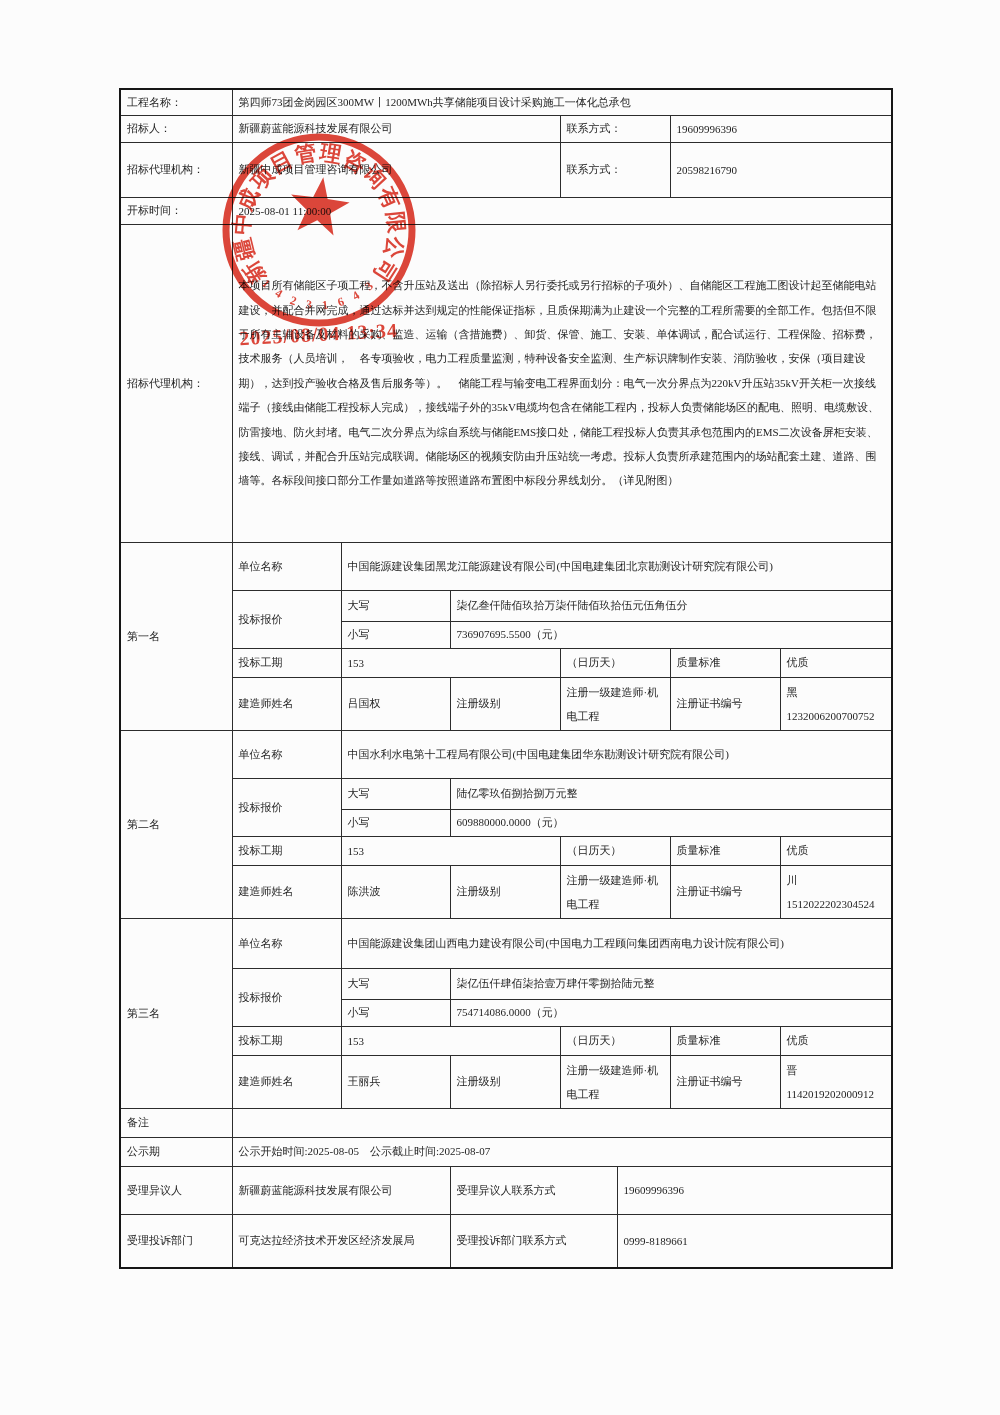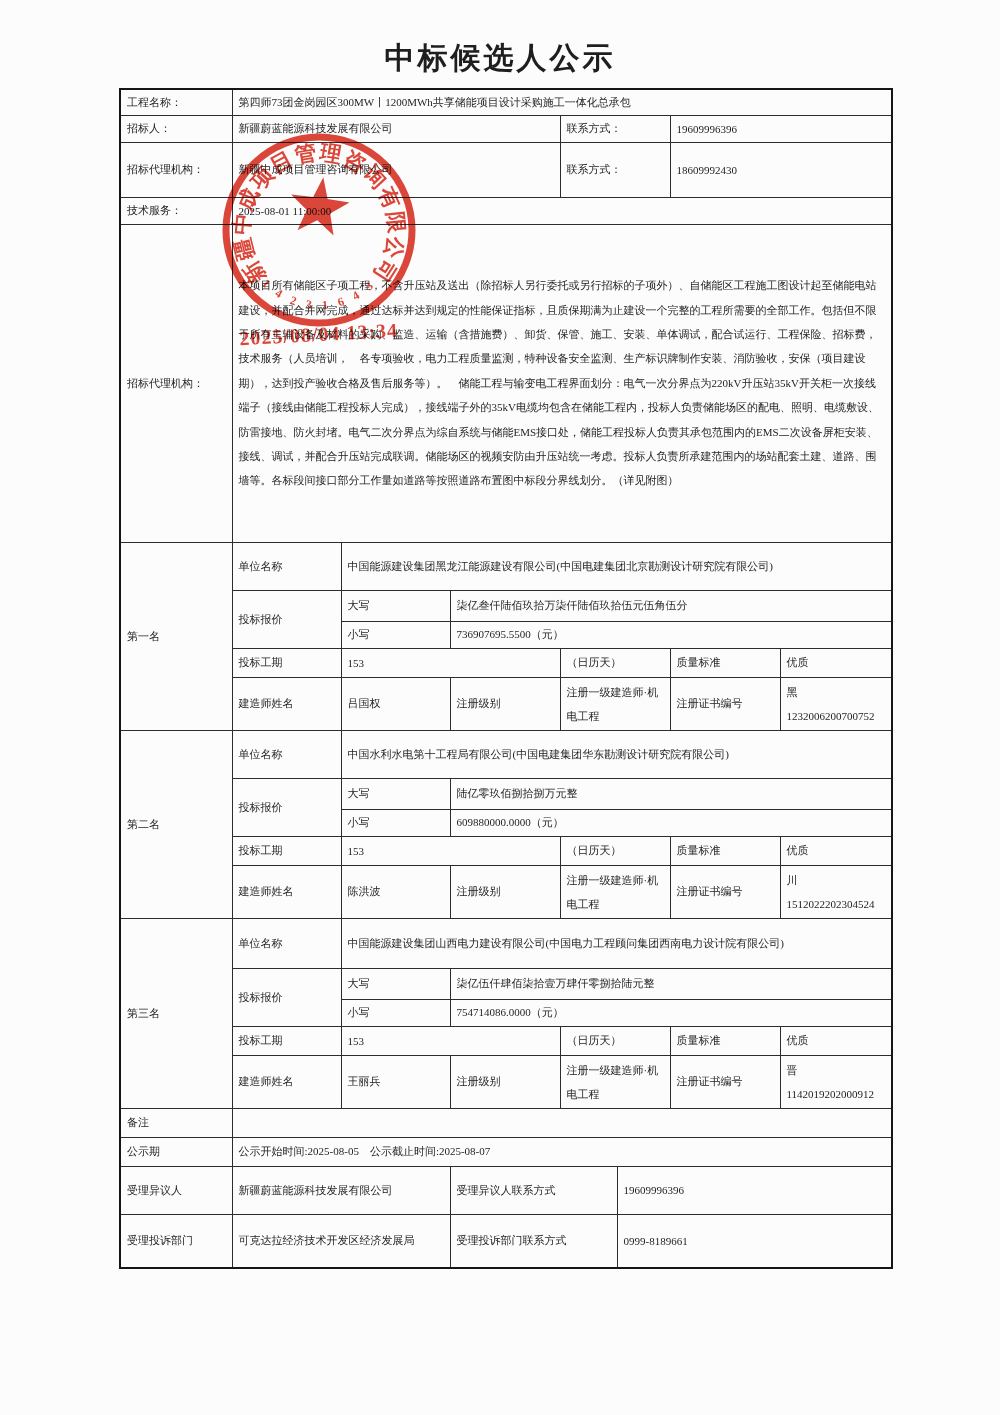--- a/index.html
+++ b/index.html
@@ -54,21 +54,20 @@
     mix-blend-mode: multiply;
     opacity: 0.93;
     pointer-events: none;
   }
 </style>
 </head>
 <body>
 
 <div class="page">
 
-  <div class="page-title">中标候选人公示</div>
 
   <table class="doc">
     <colgroup>
       <col style="width:112px">
         <col style="width:109px">
         <col style="width:109px">
         <col style="width:110px">
       <col style="width:57px">
         <col style="width:53px">
         <col style="width:110px">
@@ -83,24 +82,24 @@
     <tr style="height:27px">
       <th class="lbl">招标人：</th>
       <td class="val" colspan="3">新疆蔚蓝能源科技发展有限公司</td>
       <td class="lbl" colspan="2">联系方式：</td>
       <td class="val" colspan="2">19609996396</td>
     </tr>
     <tr style="height:55px">
       <th class="lbl">招标代理机构：</th>
       <td class="val" colspan="3">新疆中成项目管理咨询有限公司</td>
       <td class="lbl" colspan="2">联系方式：</td>
-      <td class="val" colspan="2">18609992430</td>
-    </tr>
-    <tr style="height:27px">
-      <th class="lbl">技术服务：</th>
+      <td class="val" colspan="2">20598216790</td>
+    </tr>
+    <tr style="height:27px">
+      <th class="lbl">开标时间：</th>
       <td class="val" colspan="7">2025-08-01 11:00:00</td>
     </tr>
     <tr style="height:318px">
       <th class="lbl">招标代理机构：</th>
       <td class="scope-cell" colspan="7">本项目所有储能区子项工程，不含升压站及送出（除招标人另行委托或另行招标的子项外）、自储能区工程施工图设计起至储能电站建设，并配合并网完成，通过达标并达到规定的性能保证指标，且质保期满为止建设一个完整的工程所需要的全部工作。包括但不限于所有主辅设备及材料的采购、监造、运输（含措施费）、卸货、保管、施工、安装、单体调试，配合试运行、工程保险、招标费，技术服务（人员培训，　各专项验收，电力工程质量监测，特种设备安全监测、生产标识牌制作安装、消防验收，安保（项目建设期），达到投产验收合格及售后服务等）。　储能工程与输变电工程界面划分：电气一次分界点为220kV升压站35kV开关柜一次接线端子（接线由储能工程投标人完成），接线端子外的35kV电缆均包含在储能工程内，投标人负责储能场区的配电、照明、电缆敷设、防雷接地、防火封堵。电气二次分界点为综自系统与储能EMS接口处，储能工程投标人负责其承包范围内的EMS二次设备屏柜安装、接线、调试，并配合升压站完成联调。储能场区的视频安防由升压站统一考虑。投标人负责所承建范围内的场站配套土建、道路、围墙等。各标段间接口部分工作量如道路等按照道路布置图中标段分界线划分。（详见附图）</td>
     </tr>
 
     <tr style="height:48px">
       <th class="lbl" rowspan="5">第一名</th>
       <td class="lbl">单位名称</td>

